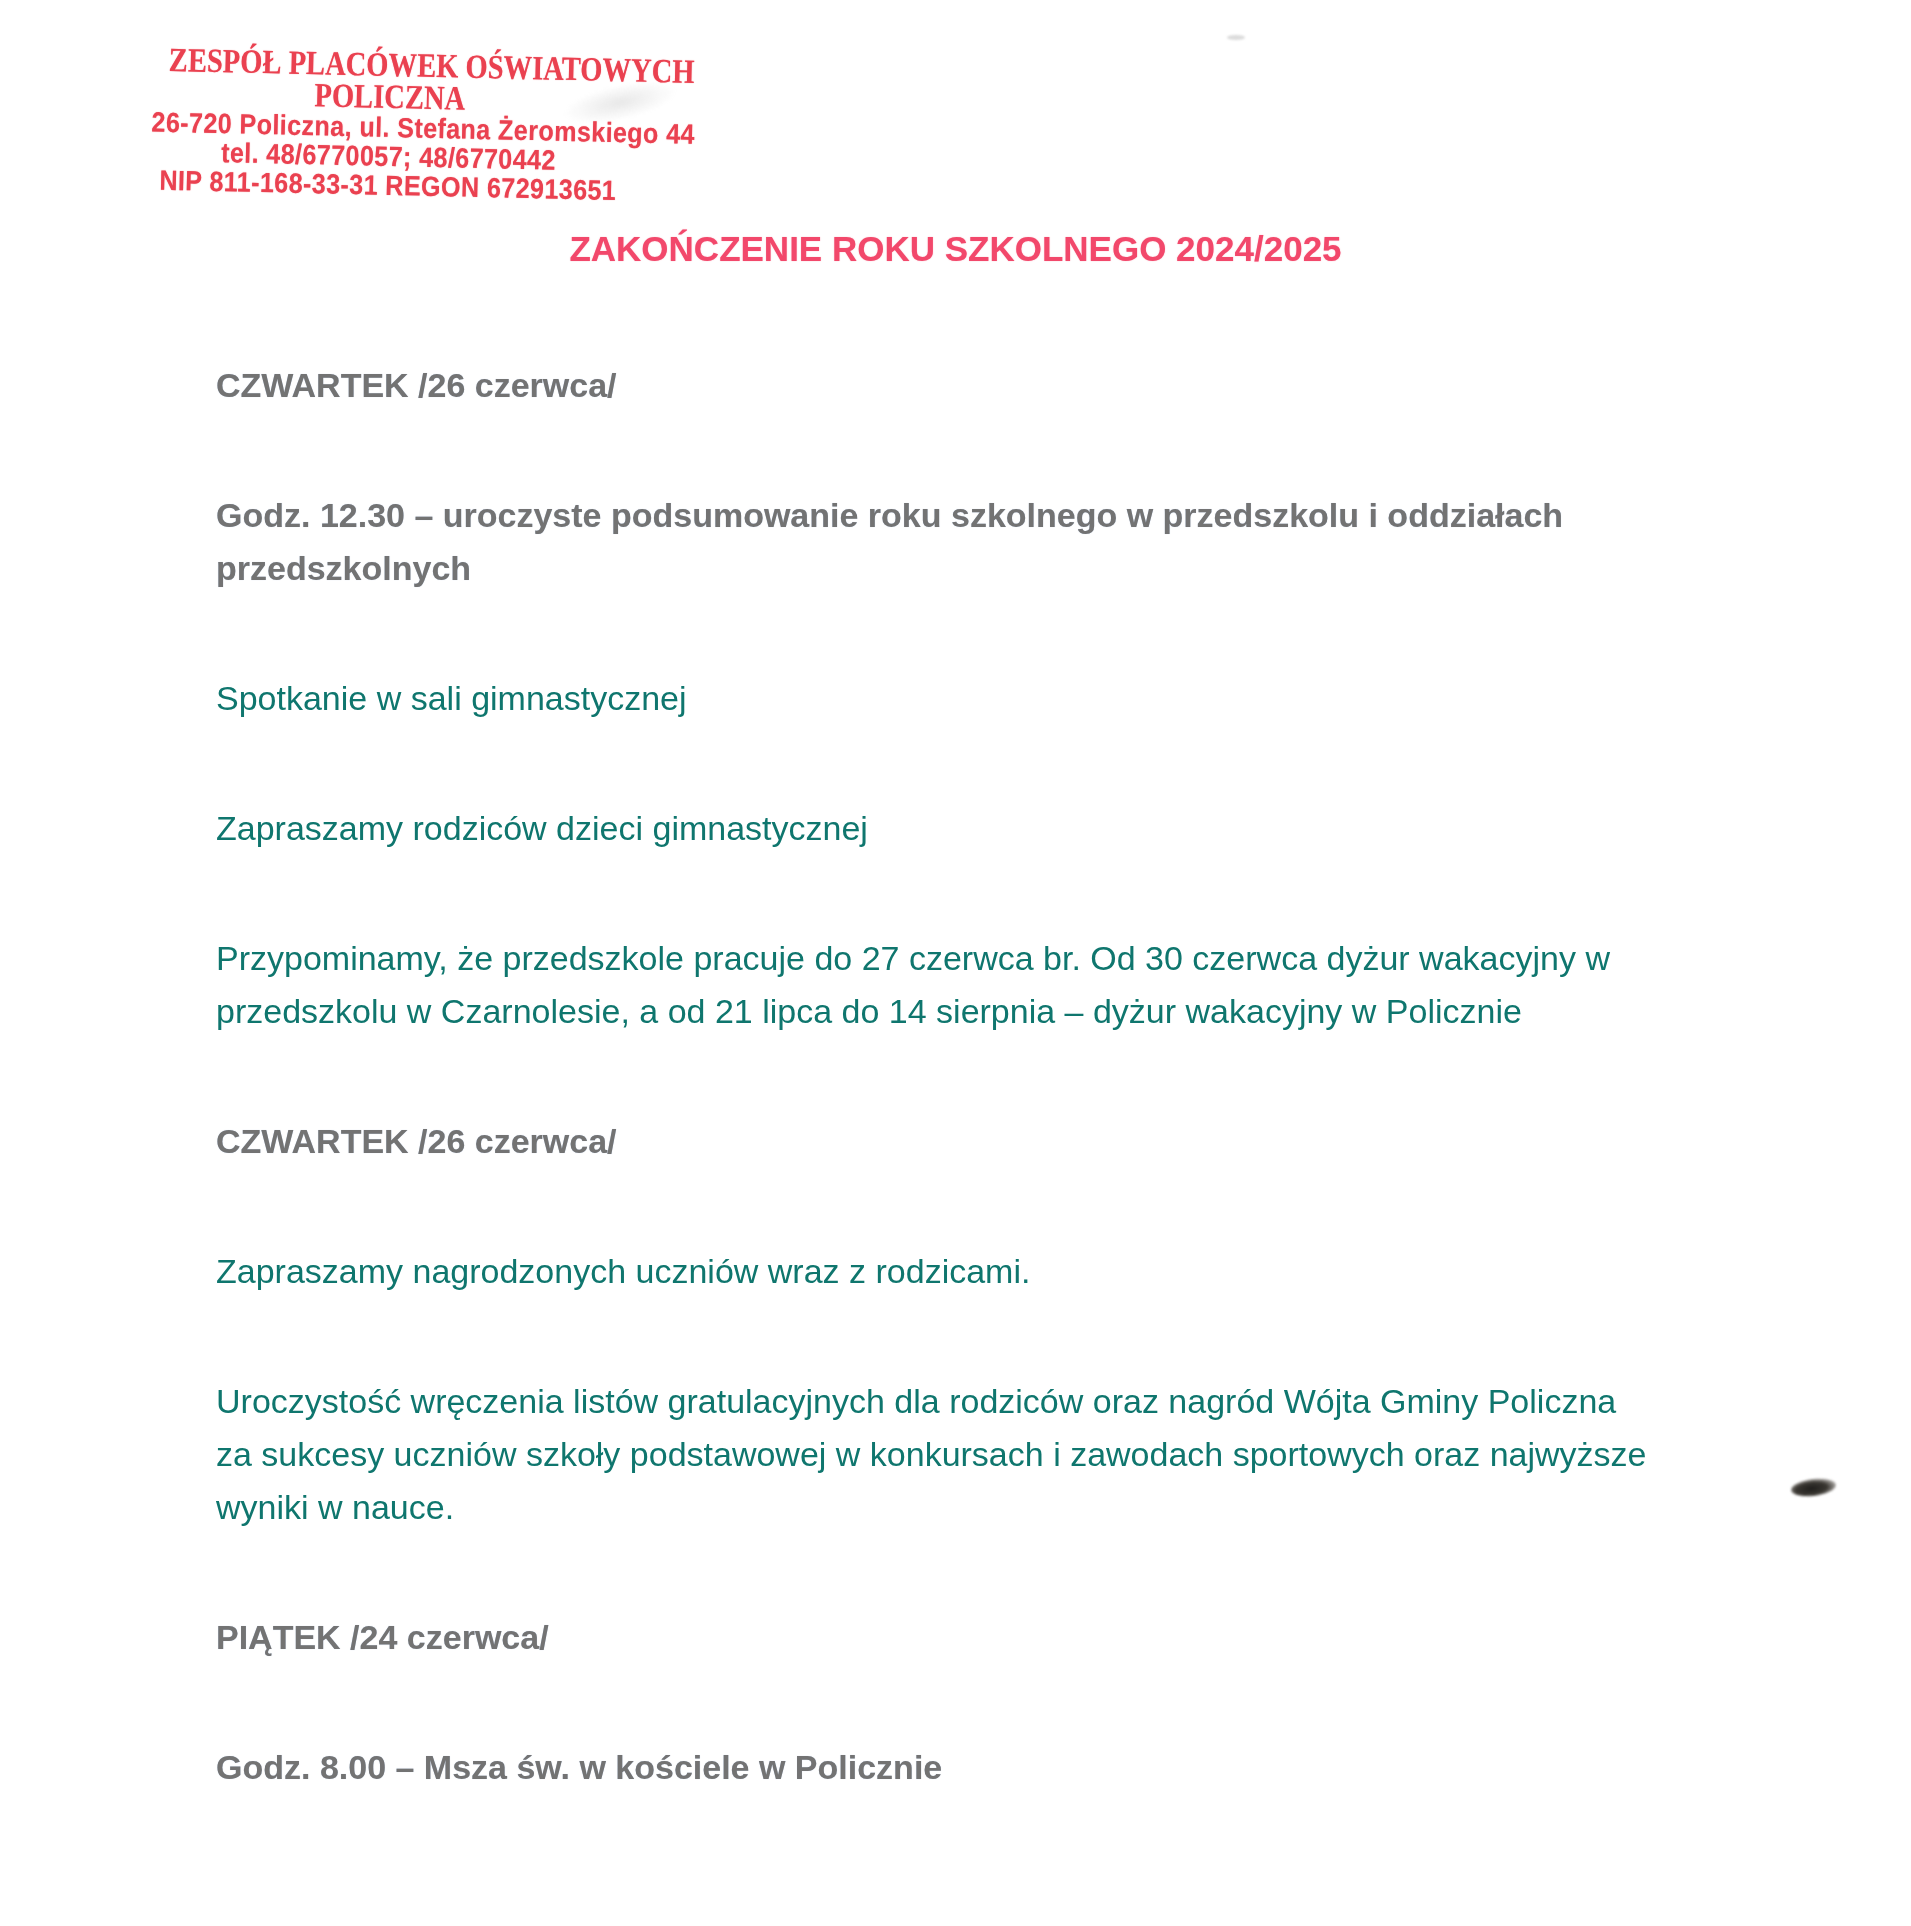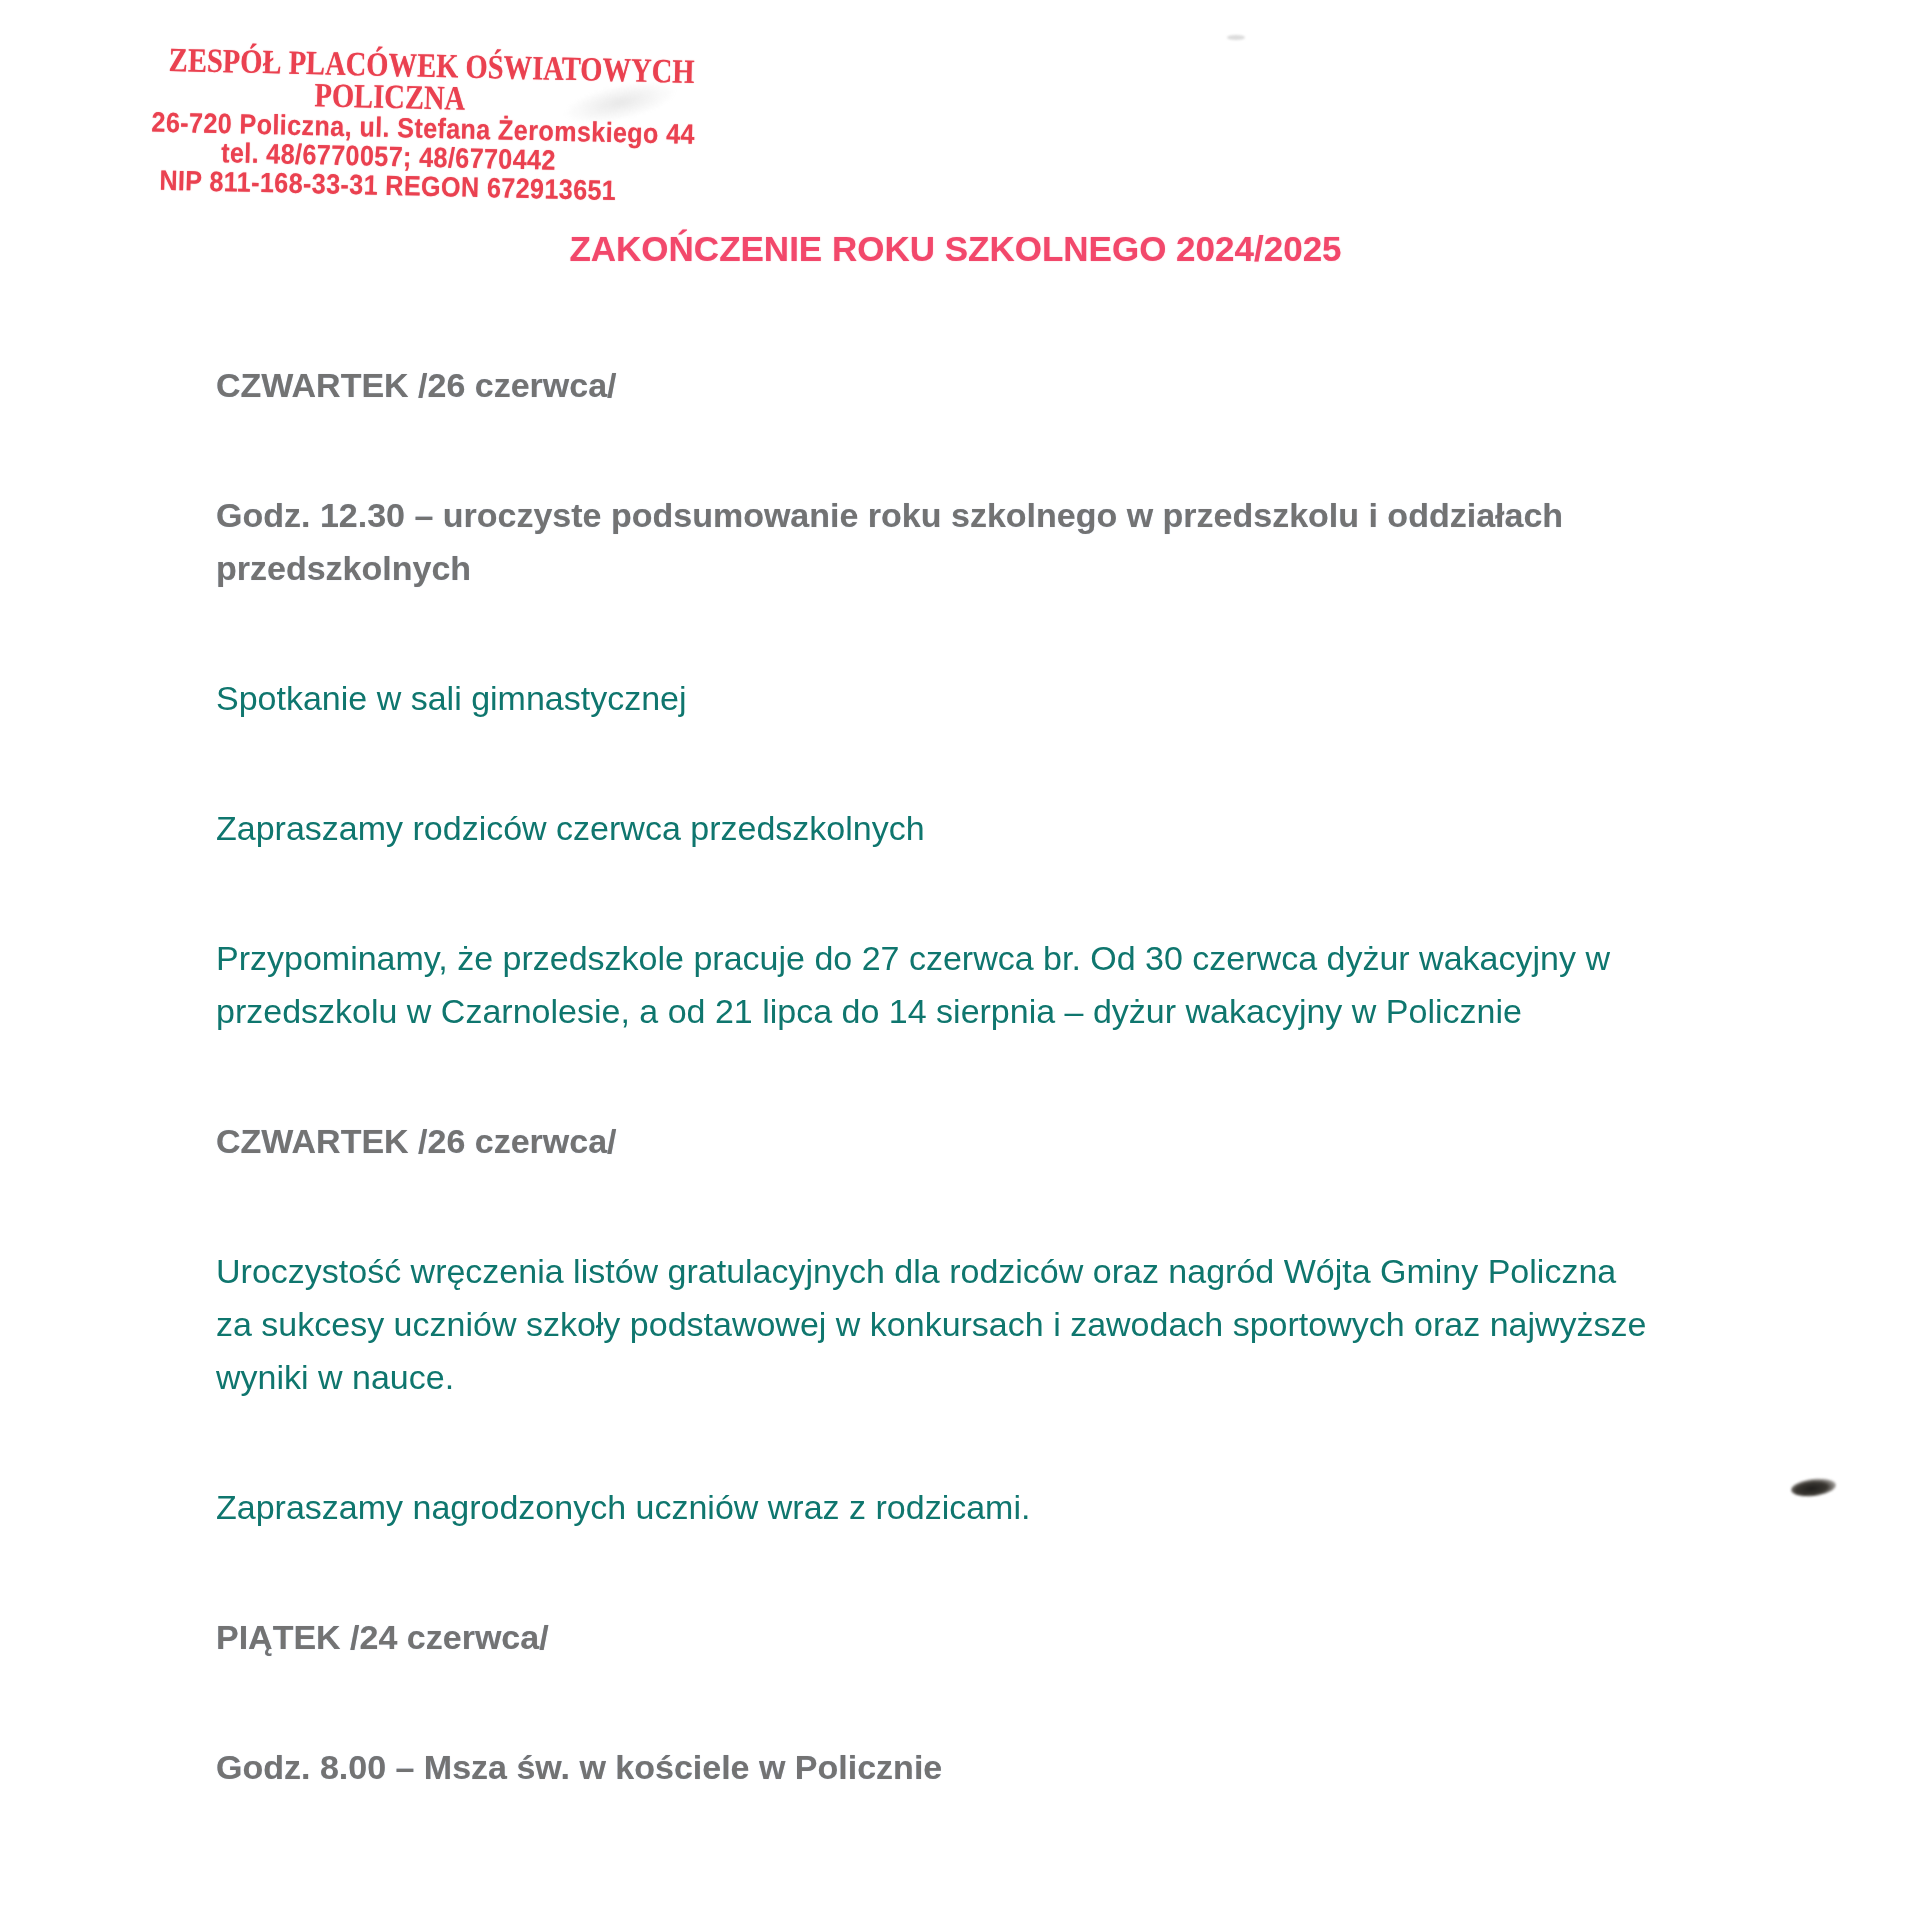--- a/index.html
+++ b/index.html
@@ -66,28 +66,28 @@
     <div class="stamp-sans">NIP 811-168-33-31  REGON 672913651</div>
   </div>
 
   <div class="doc-title">ZAKOŃCZENIE ROKU SZKOLNEGO 2024/2025</div>
 
   <div class="content">
     <p class="line h">CZWARTEK /26 czerwca/</p>
     <p class="line h">Godz. 12.30 – uroczyste podsumowanie roku szkolnego w przedszkolu i oddziałach
 przedszkolnych</p>
     <p class="line p">Spotkanie w sali gimnastycznej</p>
-    <p class="line p">Zapraszamy rodziców czerwca przedszkolnych</p>
+    <p class="line p">Zapraszamy rodziców dzieci gimnastycznej</p>
     <p class="line p">Przypominamy, że przedszkole pracuje do 27 czerwca br. Od 30 czerwca dyżur wakacyjny w
 przedszkolu w Czarnolesie, a od  21 lipca do 14 sierpnia – dyżur wakacyjny w Policznie</p>
     <p class="line h gap-sec">CZWARTEK /26 czerwca/</p>
+    <p class="line p">Zapraszamy nagrodzonych uczniów wraz z rodzicami.</p>
     <p class="line p">Uroczystość wręczenia listów gratulacyjnych dla rodziców oraz nagród Wójta Gminy Policzna
 za sukcesy uczniów szkoły podstawowej w konkursach i zawodach sportowych oraz  najwyższe
 wyniki  w nauce.</p>
-    <p class="line p">Zapraszamy nagrodzonych uczniów wraz z rodzicami.</p>
     <p class="line h gap-sec">PIĄTEK /24 czerwca/</p>
     <p class="line h">Godz. 8.00 – Msza św. w kościele w Policznie</p>
     
     
     
     
     
     
     
     

